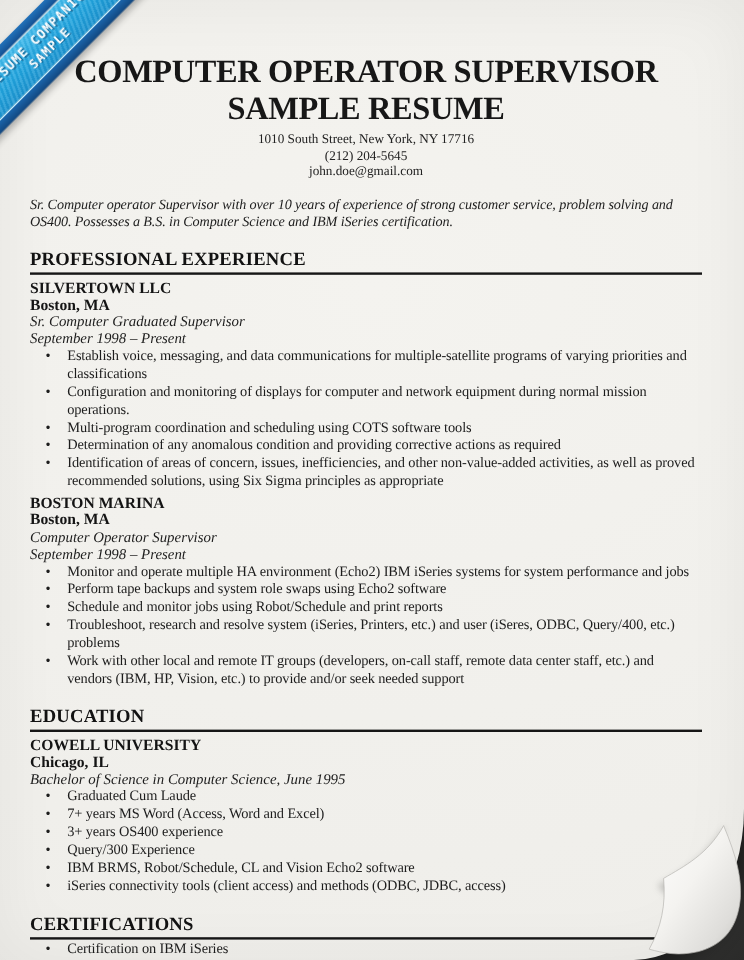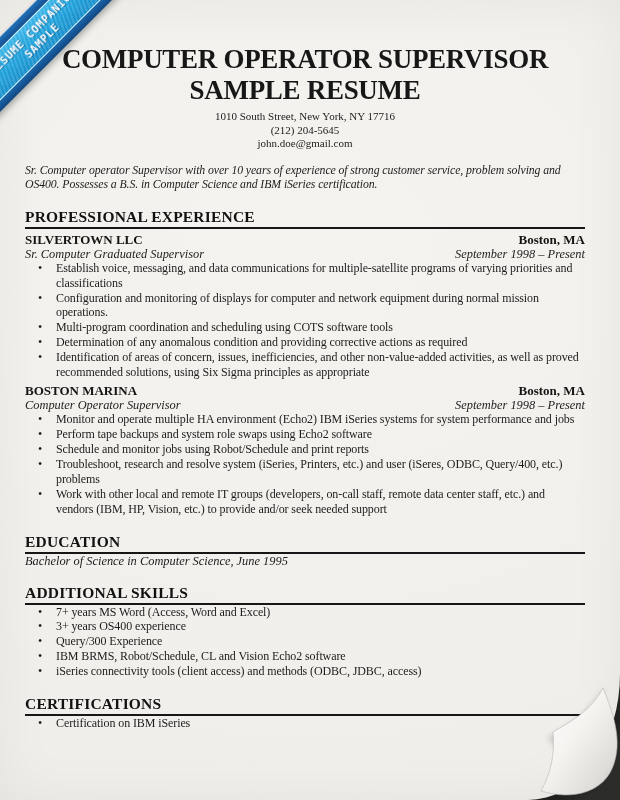--- a/index.html
+++ b/index.html
@@ -33,21 +33,21 @@
     margin-top:12px; font-style:italic;
     font-size:11.8px; line-height:14.5px; letter-spacing:-0.1px; color:#1d1d1d;
   }
 
   
   .sec-heading {
     margin-top:16px; font-size:15.5px; line-height:18px; font-weight:bold;
     color:#121212; border-bottom:2px solid #161616; padding-bottom:1px;
     letter-spacing:0.2px;
   }
-  .row { display:flex; justify-content:space-between; align-items:baseline; }
+  .row { display:flex; justify-content:space-between; align-items:baseline;flex-direction:column; }
   .row.head { margin-top:4px; font-weight:bold; font-size:13px; line-height:14.2px; color:#141414; }
   .row.sub  { font-style:italic; font-size:12.4px; line-height:14px; color:#1d1d1d; }
 
   ul.bullets { list-style:none; margin:0 0 0 0; padding:0; }
   ul.bullets li {
     position:relative; padding-left:31px; font-size:12px; line-height:14.9px;
     letter-spacing:-0.1px; color:#1c1c1c;
   }
   ul.bullets li::before {
     content:"\2022"; position:absolute; left:13px; top:0; font-size:12px;
@@ -148,25 +148,32 @@
           <li><span>Perform tape backups and system role swaps using Echo2 software</span></li>
 
           <li><span>Schedule and monitor jobs using Robot/Schedule and print reports</span></li>
 
           <li><span>Troubleshoot, research and resolve system (iSeries, Printers, etc.) and user (iSeres, ODBC, Query/400, etc.) problems</span></li>
 
           <li><span>Work with other local and remote IT groups (developers, on-call staff, remote data center staff, etc.) and vendors (IBM, HP, Vision, etc.) to provide and/or seek needed support</span></li>
         </ul>
 
       <h2 class="sec-heading">EDUCATION</h2>
+      <div class="row head">
+        <span>COWELL UNIVERSITY</span>
+        <span>Chicago, IL</span>
+      </div>
       <div class="row sub">
         <span>Bachelor of Science in Computer Science, June 1995</span>
       </div>
-
-      <h2 class="sec-heading">ADDITIONAL SKILLS</h2>
+      <ul class="bullets">
+
+          <li><span>Graduated Cum Laude</span></li>
+        </ul>
+
       <ul class="bullets">
 
           <li><span>7+ years MS Word (Access, Word and Excel)</span></li>
 
           <li><span>3+ years OS400 experience</span></li>
 
           <li><span>Query/300 Experience</span></li>
 
           <li><span>IBM BRMS, Robot/Schedule, CL and Vision Echo2 software</span></li>
 

